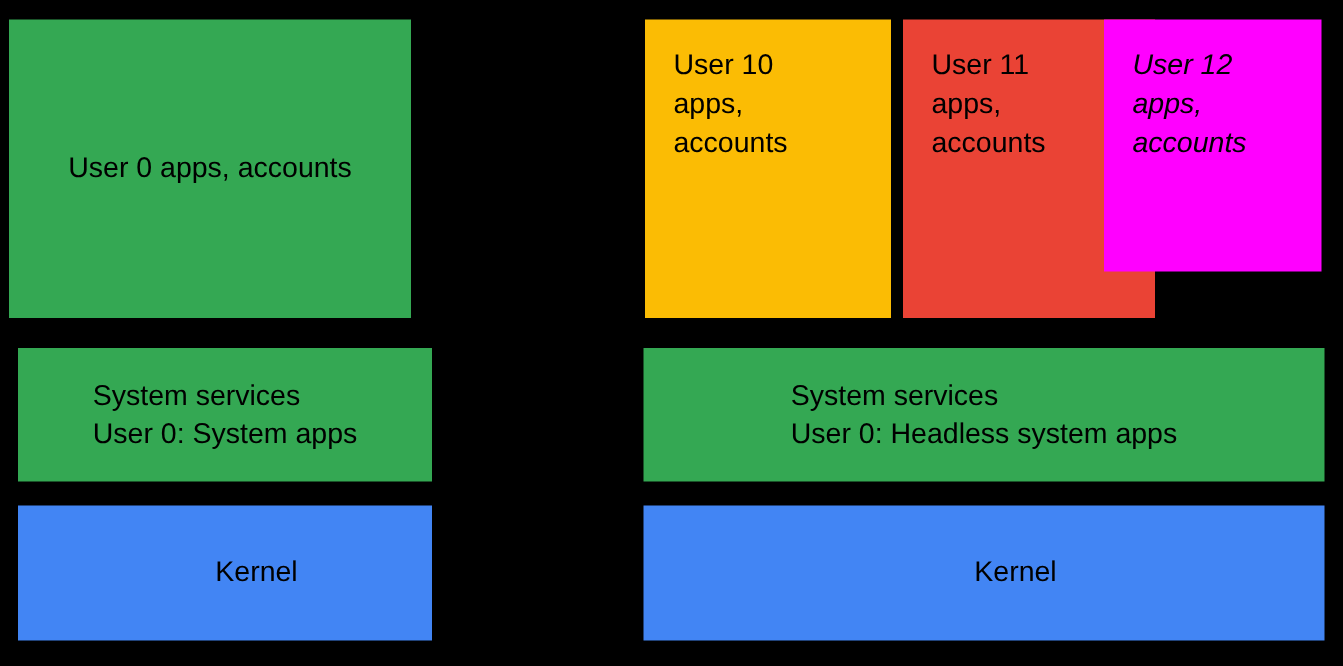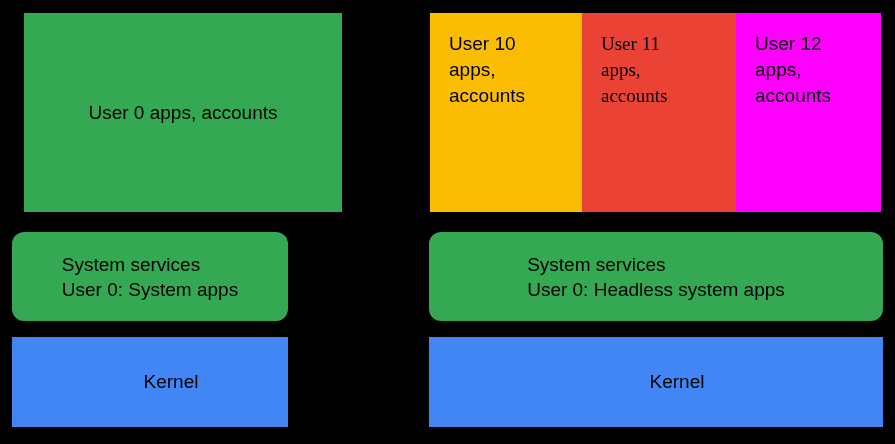--- a/index.html
+++ b/index.html
@@ -27,41 +27,40 @@
   .center {
     display: flex;
     align-items: center;
     justify-content: center;
     text-align: center;
   }
   .centerblock {
     display: flex;
     align-items: center;
     justify-content: center;
-    border-radius: 12px;
   }
   .lines {
     text-align: left;
     line-height: 25px;
   }
   .userbox {
     padding: 18px 0 0 19px;
     line-height: 26px;
     text-align: left;
   }
 
   
-  .apps-left     { left: 24px;  top: 13px;  width: 318px; height: 199px; align-items: center; }
+  .apps-left     { left: 6px;  top: 13px;  width: 268px; height: 199px; align-items: center; }
   .services-left { left: 12px;  top: 232px; width: 276px; height: 89px; }
   .kernel-left   { left: 12px;  top: 337px; width: 276px; height: 90px; }
 
   
   .user10-box     { left: 430px; top: 13px;  width: 164px; height: 199px; }
-  .user11-box     { left: 582px; top: 13px;  width: 168px; height: 199px; font-family: Liberation Serif, serif; }
-  .user12-box     { left: 736px; top: 13px;  width: 145px; height: 199px; }
+  .user11-box     { left: 602px; top: 13px;  width: 168px; height: 199px; }
+  .user12-box     { left: 736px; top: 13px;  width: 145px; height: 168px; font-style: italic; }
   .services-right { left: 429px; top: 232px; width: 454px; height: 89px; }
   .kernel-right   { left: 429px; top: 337px; width: 454px; height: 90px; }
 </style>
 </head>
 <body>
 
 <div class="canvas">
 
   <div class="box green apps-left center">
     <span>User 0 apps, accounts</span>

